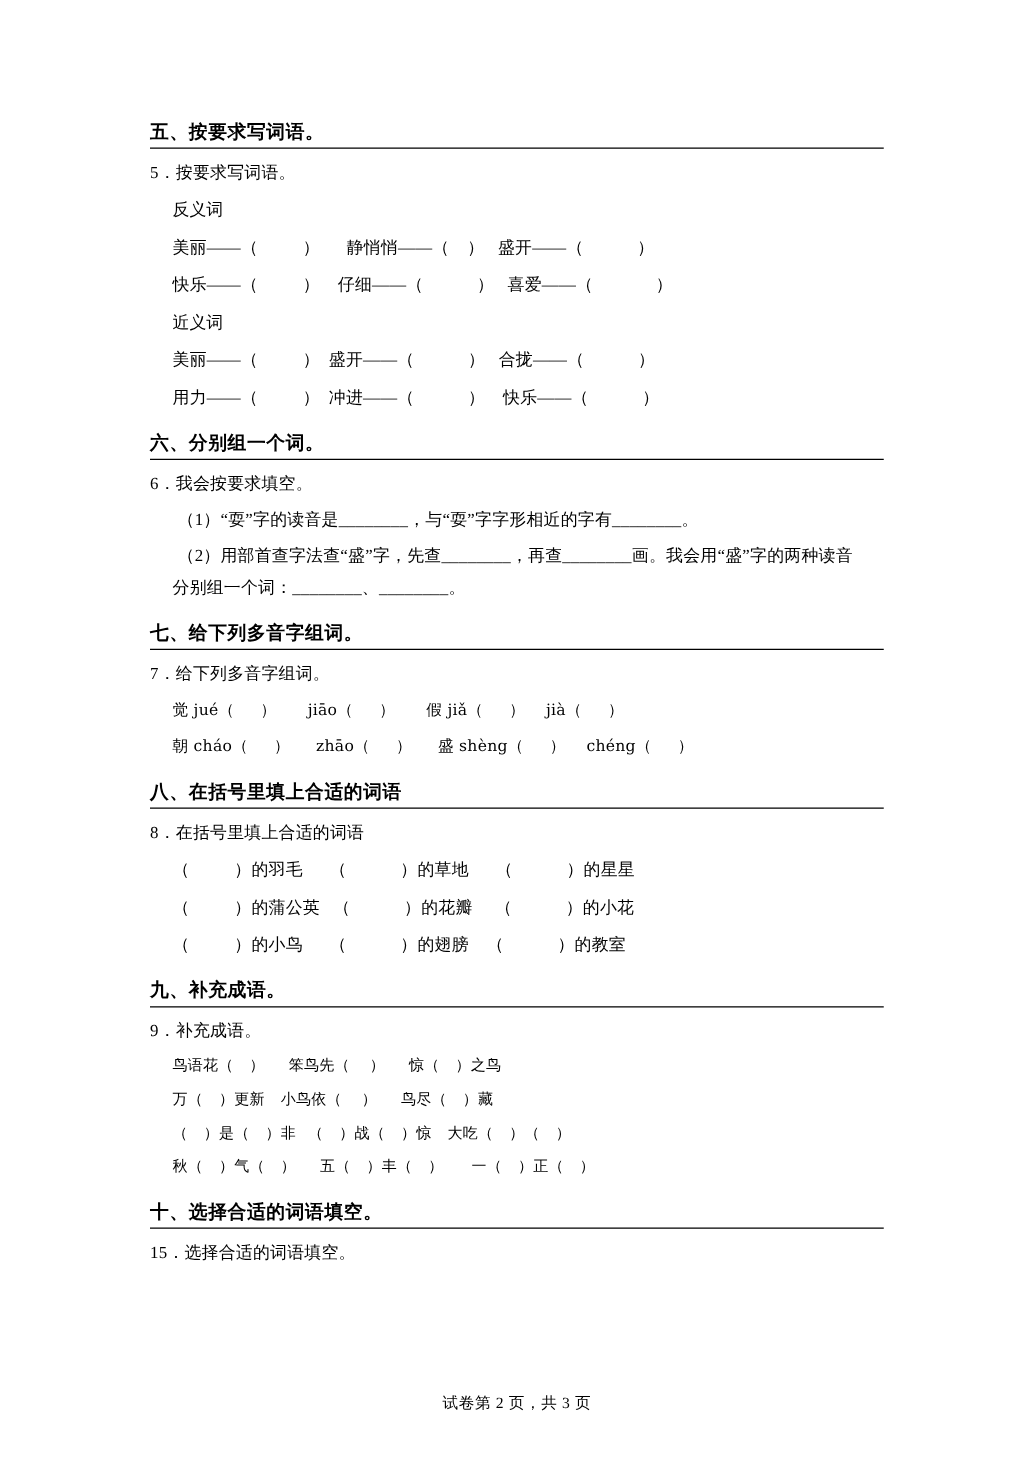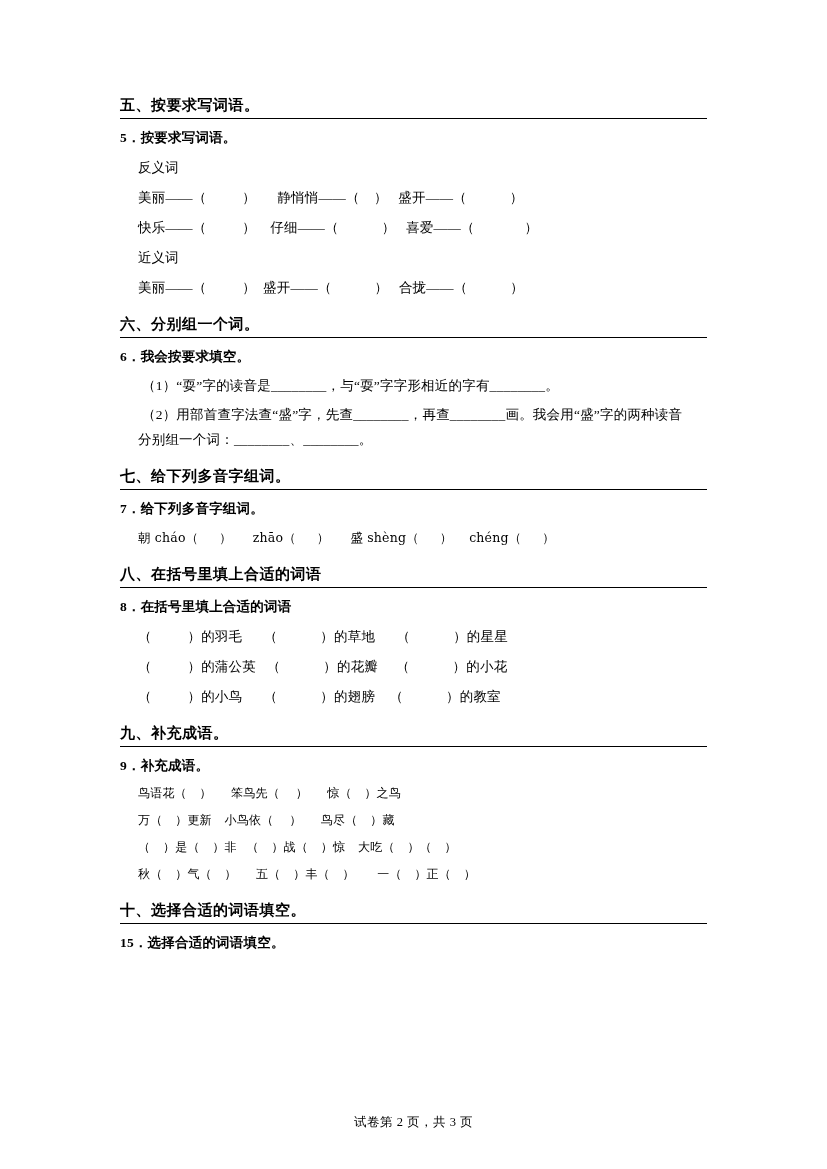--- a/index.html
+++ b/index.html
@@ -29,21 +29,20 @@
     margin: 18px 0 10px 0;
     border-bottom: 1px solid #000;
     padding-bottom: 3px;
     display: block;
   }
   .section-head:first-child { margin-top: 0; }
   .qline {
     font-size: 13.5px;
     margin: 9px 0 0 0;
     letter-spacing: 0.3px;
-    font-weight: bold;
   }
   .qnum {
     letter-spacing: 0.2px;
   }
   .row {
     font-size: 13.5px;
     margin: 12px 0 0 18px;
     white-space: pre;
     letter-spacing: 0.2px;
   }
@@ -86,29 +85,31 @@
 
 <div class="page">
 
   <div class="section-head">五、按要求写词语。</div>
   <div class="qline qnum">5．按要求写词语。</div>
   <div class="label">反义词</div>
   <div class="row">美丽——（          ）      静悄悄——（    ）   盛开——（            ）</div>
   <div class="row">快乐——（          ）    仔细——（            ）   喜爱——（              ）</div>
   <div class="label">近义词</div>
   <div class="row">美丽——（          ）  盛开——（            ）   合拢——（            ）</div>
+  <div class="row">用力——（          ）  冲进——（            ）    快乐——（            ）</div>
 
   <div class="section-head">六、分别组一个词。</div>
   <div class="qline qnum">6．我会按要求填空。</div>
   <div class="sub">（1）“耍”字的读音是________，与“耍”字字形相近的字有________。</div>
   <div class="sub">（2）用部首查字法查“盛”字，先查________，再查________画。我会用“盛”字的两种读音</div>
   <div class="sub2">分别组一个词：________、________。</div>
 
   <div class="section-head">七、给下列多音字组词。</div>
   <div class="qline qnum">7．给下列多音字组词。</div>
+  <div class="row pinyin">觉 jué（     ）      jiāo（     ）      假 jiǎ（     ）    jià（     ）</div>
   <div class="row pinyin">朝 cháo（     ）     zhāo（     ）     盛 shèng（     ）    chéng（     ）</div>
 
   <div class="section-head">八、在括号里填上合适的词语</div>
   <div class="qline qnum">8．在括号里填上合适的词语</div>
   <div class="row">（          ）的羽毛      （            ）的草地      （            ）的星星</div>
   <div class="row">（          ）的蒲公英   （            ）的花瓣     （            ）的小花</div>
   <div class="row">（          ）的小鸟      （            ）的翅膀    （            ）的教室</div>
 
   <div class="section-head">九、补充成语。</div>
   <div class="qline qnum">9．补充成语。</div>

